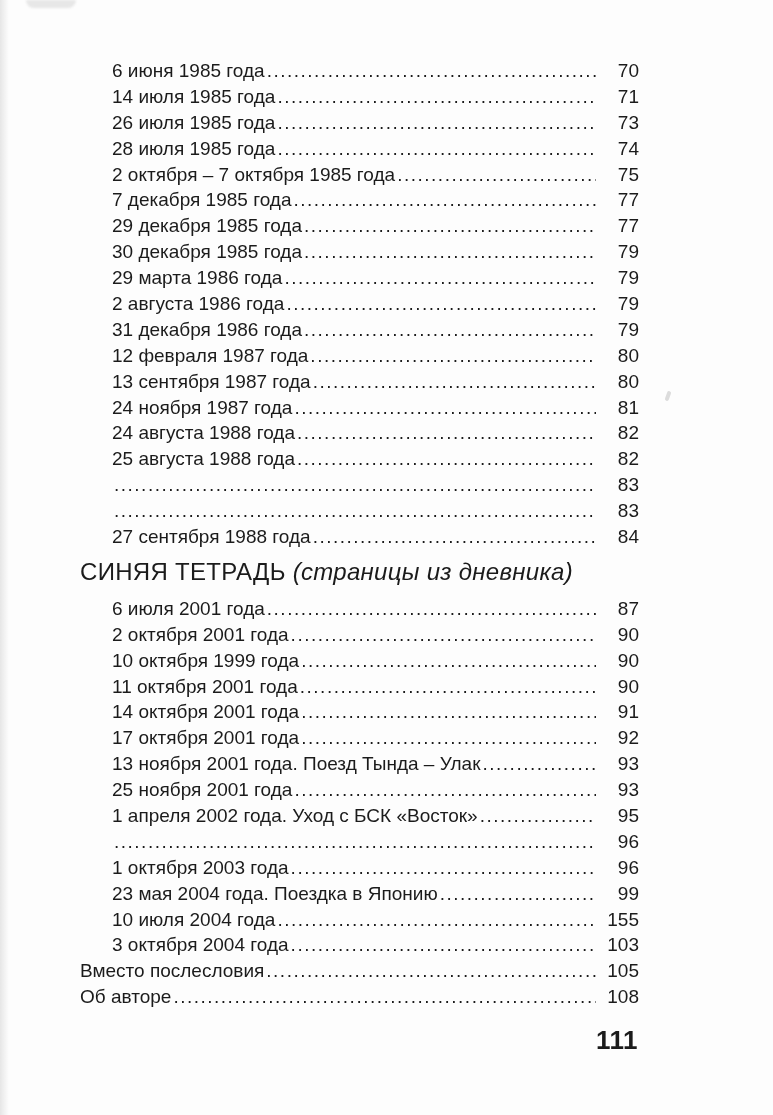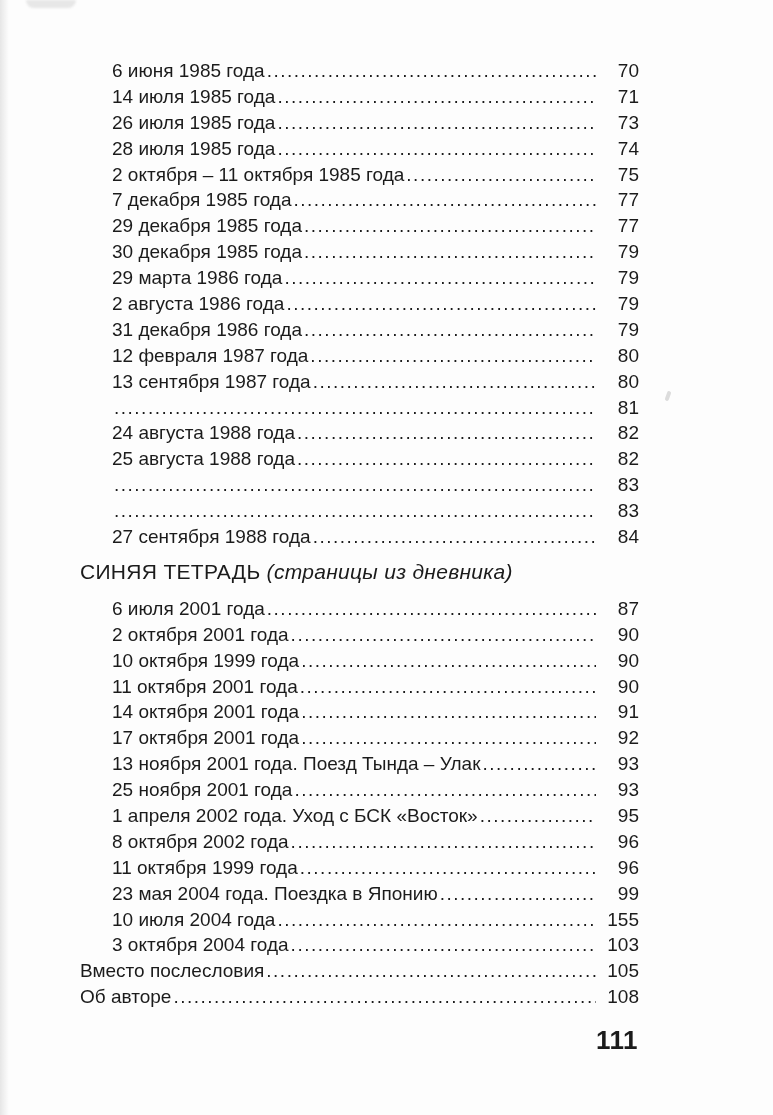--- a/index.html
+++ b/index.html
@@ -43,21 +43,21 @@
     height: 25.9px; line-height: 25.9px;
     white-space: nowrap;
   }
   .entry-title { flex: 0 0 auto; }
   .leader {
     flex: 1 1 auto; overflow: hidden; white-space: nowrap;
     letter-spacing: 1.5px; margin-left: 2px; margin-right: 7px;
   }
   .entry-page { flex: 0 0 auto; min-width: 36px; text-align: right; }
   .section-heading {
-    font-size: 21px; font-weight: normal;
+    font-size: 24px; font-weight: normal;
     line-height: 26px; margin: 9px 0 11px 0;
     letter-spacing: 0.3px; white-space: nowrap;
   }
   .section-heading .subtitle { font-style: italic; }
   .folio {
     position: absolute; top: 1025px; right: 135px;
     font-size: 26px; font-weight: bold; letter-spacing: 0.5px;
   }
 </style>
 </head>
@@ -88,21 +88,21 @@
     <span class="entry-page">73</span>
   </li>
 
   <li class="toc-row">
     <span class="entry-title">28 июля 1985 года</span>
     <span class="leader">............................................................................................................................................................................................................................................................................................................</span>
     <span class="entry-page">74</span>
   </li>
 
   <li class="toc-row">
-    <span class="entry-title">2 октября – 11 октября 1985 года</span>
+    <span class="entry-title">2 октября – 7 октября 1985 года</span>
     <span class="leader">............................................................................................................................................................................................................................................................................................................</span>
     <span class="entry-page">75</span>
   </li>
 
   <li class="toc-row">
     <span class="entry-title">7 декабря 1985 года</span>
     <span class="leader">............................................................................................................................................................................................................................................................................................................</span>
     <span class="entry-page">77</span>
   </li>
 
@@ -142,20 +142,21 @@
     <span class="entry-page">80</span>
   </li>
 
   <li class="toc-row">
     <span class="entry-title">13 сентября 1987 года</span>
     <span class="leader">............................................................................................................................................................................................................................................................................................................</span>
     <span class="entry-page">80</span>
   </li>
 
   <li class="toc-row">
+    <span class="entry-title">24 ноября 1987 года</span>
     <span class="leader">............................................................................................................................................................................................................................................................................................................</span>
     <span class="entry-page">81</span>
   </li>
 
   <li class="toc-row">
     <span class="entry-title">24 августа 1988 года</span>
     <span class="leader">............................................................................................................................................................................................................................................................................................................</span>
     <span class="entry-page">82</span>
   </li>
 
@@ -236,27 +237,26 @@
     <span class="entry-page">93</span>
   </li>
 
   <li class="toc-row">
     <span class="entry-title">1 апреля 2002 года. Уход с БСК «Восток»</span>
     <span class="leader">............................................................................................................................................................................................................................................................................................................</span>
     <span class="entry-page">95</span>
   </li>
 
   <li class="toc-row">
-    <span class="entry-title">8 октября 2002 года</span>
     <span class="leader">............................................................................................................................................................................................................................................................................................................</span>
     <span class="entry-page">96</span>
   </li>
 
   <li class="toc-row">
-    <span class="entry-title">11 октября 1999 года</span>
+    <span class="entry-title">1 октября 2003 года</span>
     <span class="leader">............................................................................................................................................................................................................................................................................................................</span>
     <span class="entry-page">96</span>
   </li>
 
   <li class="toc-row">
     <span class="entry-title">23 мая 2004 года. Поездка в Японию</span>
     <span class="leader">............................................................................................................................................................................................................................................................................................................</span>
     <span class="entry-page">99</span>
   </li>
 

